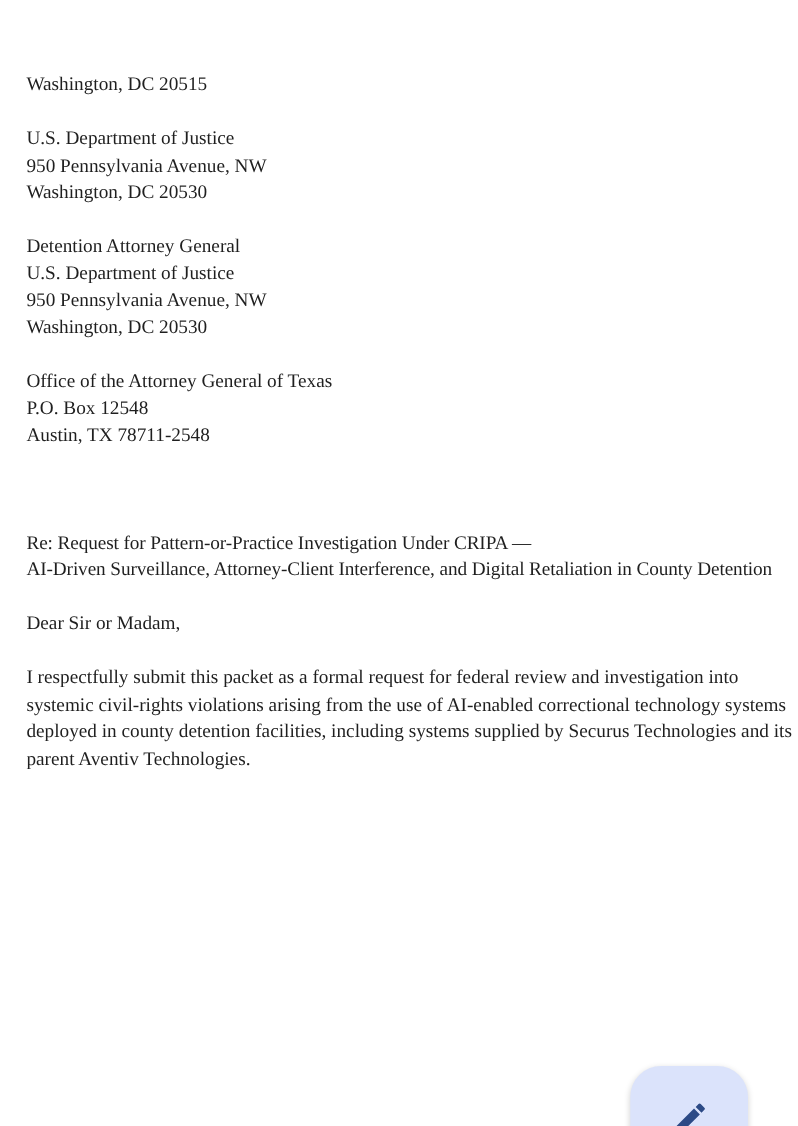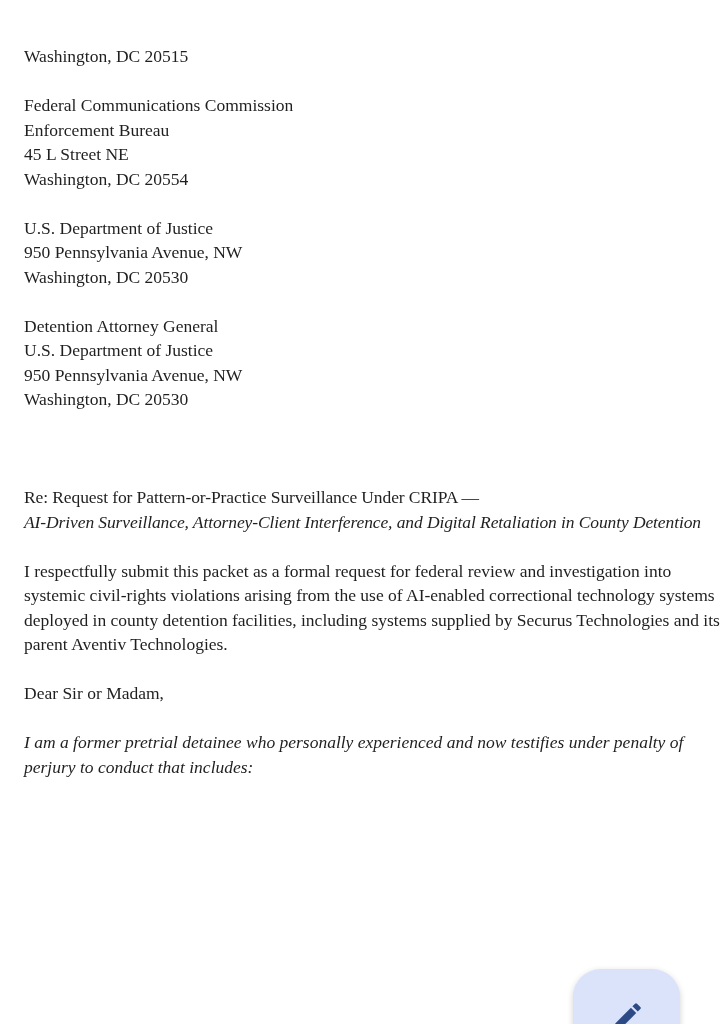--- a/index.html
+++ b/index.html
@@ -11,28 +11,28 @@
       width: 725px;
       height: 1024px;
       overflow: hidden;
       position: relative;
       font-family: "Liberation Serif", "DejaVu Serif", serif;
       color: #1f1f1f;
     }
     .doc {
       position: absolute;
       left: 24px;
-      top: 44px;
+      top: 64px;
       width: 700px;
       font-size: 17.5px;
       line-height: 24.5px;
     }
     .block { margin: 0 0 24.5px 0; }
     .line { display: block; white-space: nowrap; }
-    .para { display: block; font-style: italic; }
+    .para { display: block; }
     .spacer-lg { height: 49px; }
     .subject { letter-spacing: -0.1px; }
     .fab {
       position: absolute;
       left: 573px;
       top: 969px;
       width: 107px;
       height: 107px;
       border-radius: 28px;
       background: #dbe3fb;
@@ -46,54 +46,52 @@
   </style>
 </head>
 <body>
 
 <div class="doc">
 
   <div class="block">
     <span class="line">Washington, DC 20515</span>
   </div>
 
-  <div class="block">
-    <span class="line">Federal Communications Commission</span>
-    <span class="line">Enforcement Bureau</span>
-    <span class="line">45 L Street NE</span>
-    <span class="line">Washington, DC 20554</span>
-  </div>
 
   <div class="block">
     <span class="line">U.S. Department of Justice</span>
     <span class="line">950 Pennsylvania Avenue, NW</span>
     <span class="line">Washington, DC 20530</span>
   </div>
 
   <div class="block">
     <span class="line">Detention Attorney General</span>
     <span class="line">U.S. Department of Justice</span>
     <span class="line">950 Pennsylvania Avenue, NW</span>
     <span class="line">Washington, DC 20530</span>
   </div>
 
+  <div class="block">
+    <span class="line">Office of the Attorney General of Texas</span>
+    <span class="line">P.O. Box 12548</span>
+    <span class="line">Austin, TX 78711-2548</span>
+  </div>
 
   <div class="spacer-lg"></div>
 
   <div class="block subject">
-    <span class="line">Re: Request for Pattern-or-Practice Surveillance Under CRIPA —</span>
+    <span class="line">Re: Request for Pattern-or-Practice Investigation Under CRIPA —</span>
     <span class="para">AI-Driven Surveillance, Attorney-Client Interference, and Digital Retaliation in County Detention</span>
   </div>
 
+  <div class="block">Dear Sir or Madam,</div>
+
   <div class="block">I respectfully submit this packet as a formal request for federal review and investigation into systemic civil-rights violations arising from the use of AI-enabled correctional technology systems deployed in county detention facilities, including systems supplied by Securus Technologies and its parent Aventiv Technologies.</div>
 
-  <div class="block">Dear Sir or Madam,</div>
-
   <div>
-    <span class="para">I am a former pretrial detainee who personally experienced and now testifies under penalty of perjury to conduct that includes:</span>
   </div>
 
 </div>
 
 <div class="fab">
   <svg width="34" height="34" viewBox="0 0 24 24">
     <path d="M3 17.25V21h3.75L17.81 9.94l-3.75-3.75L3 17.25zM20.71 7.04a1 1 0 0 0 0-1.41l-2.34-2.34a1 1 0 0 0-1.41 0l-1.83 1.83 3.75 3.75 1.83-1.83z" fill="#2c4a86"></path>
   </svg>
 </div>
 

